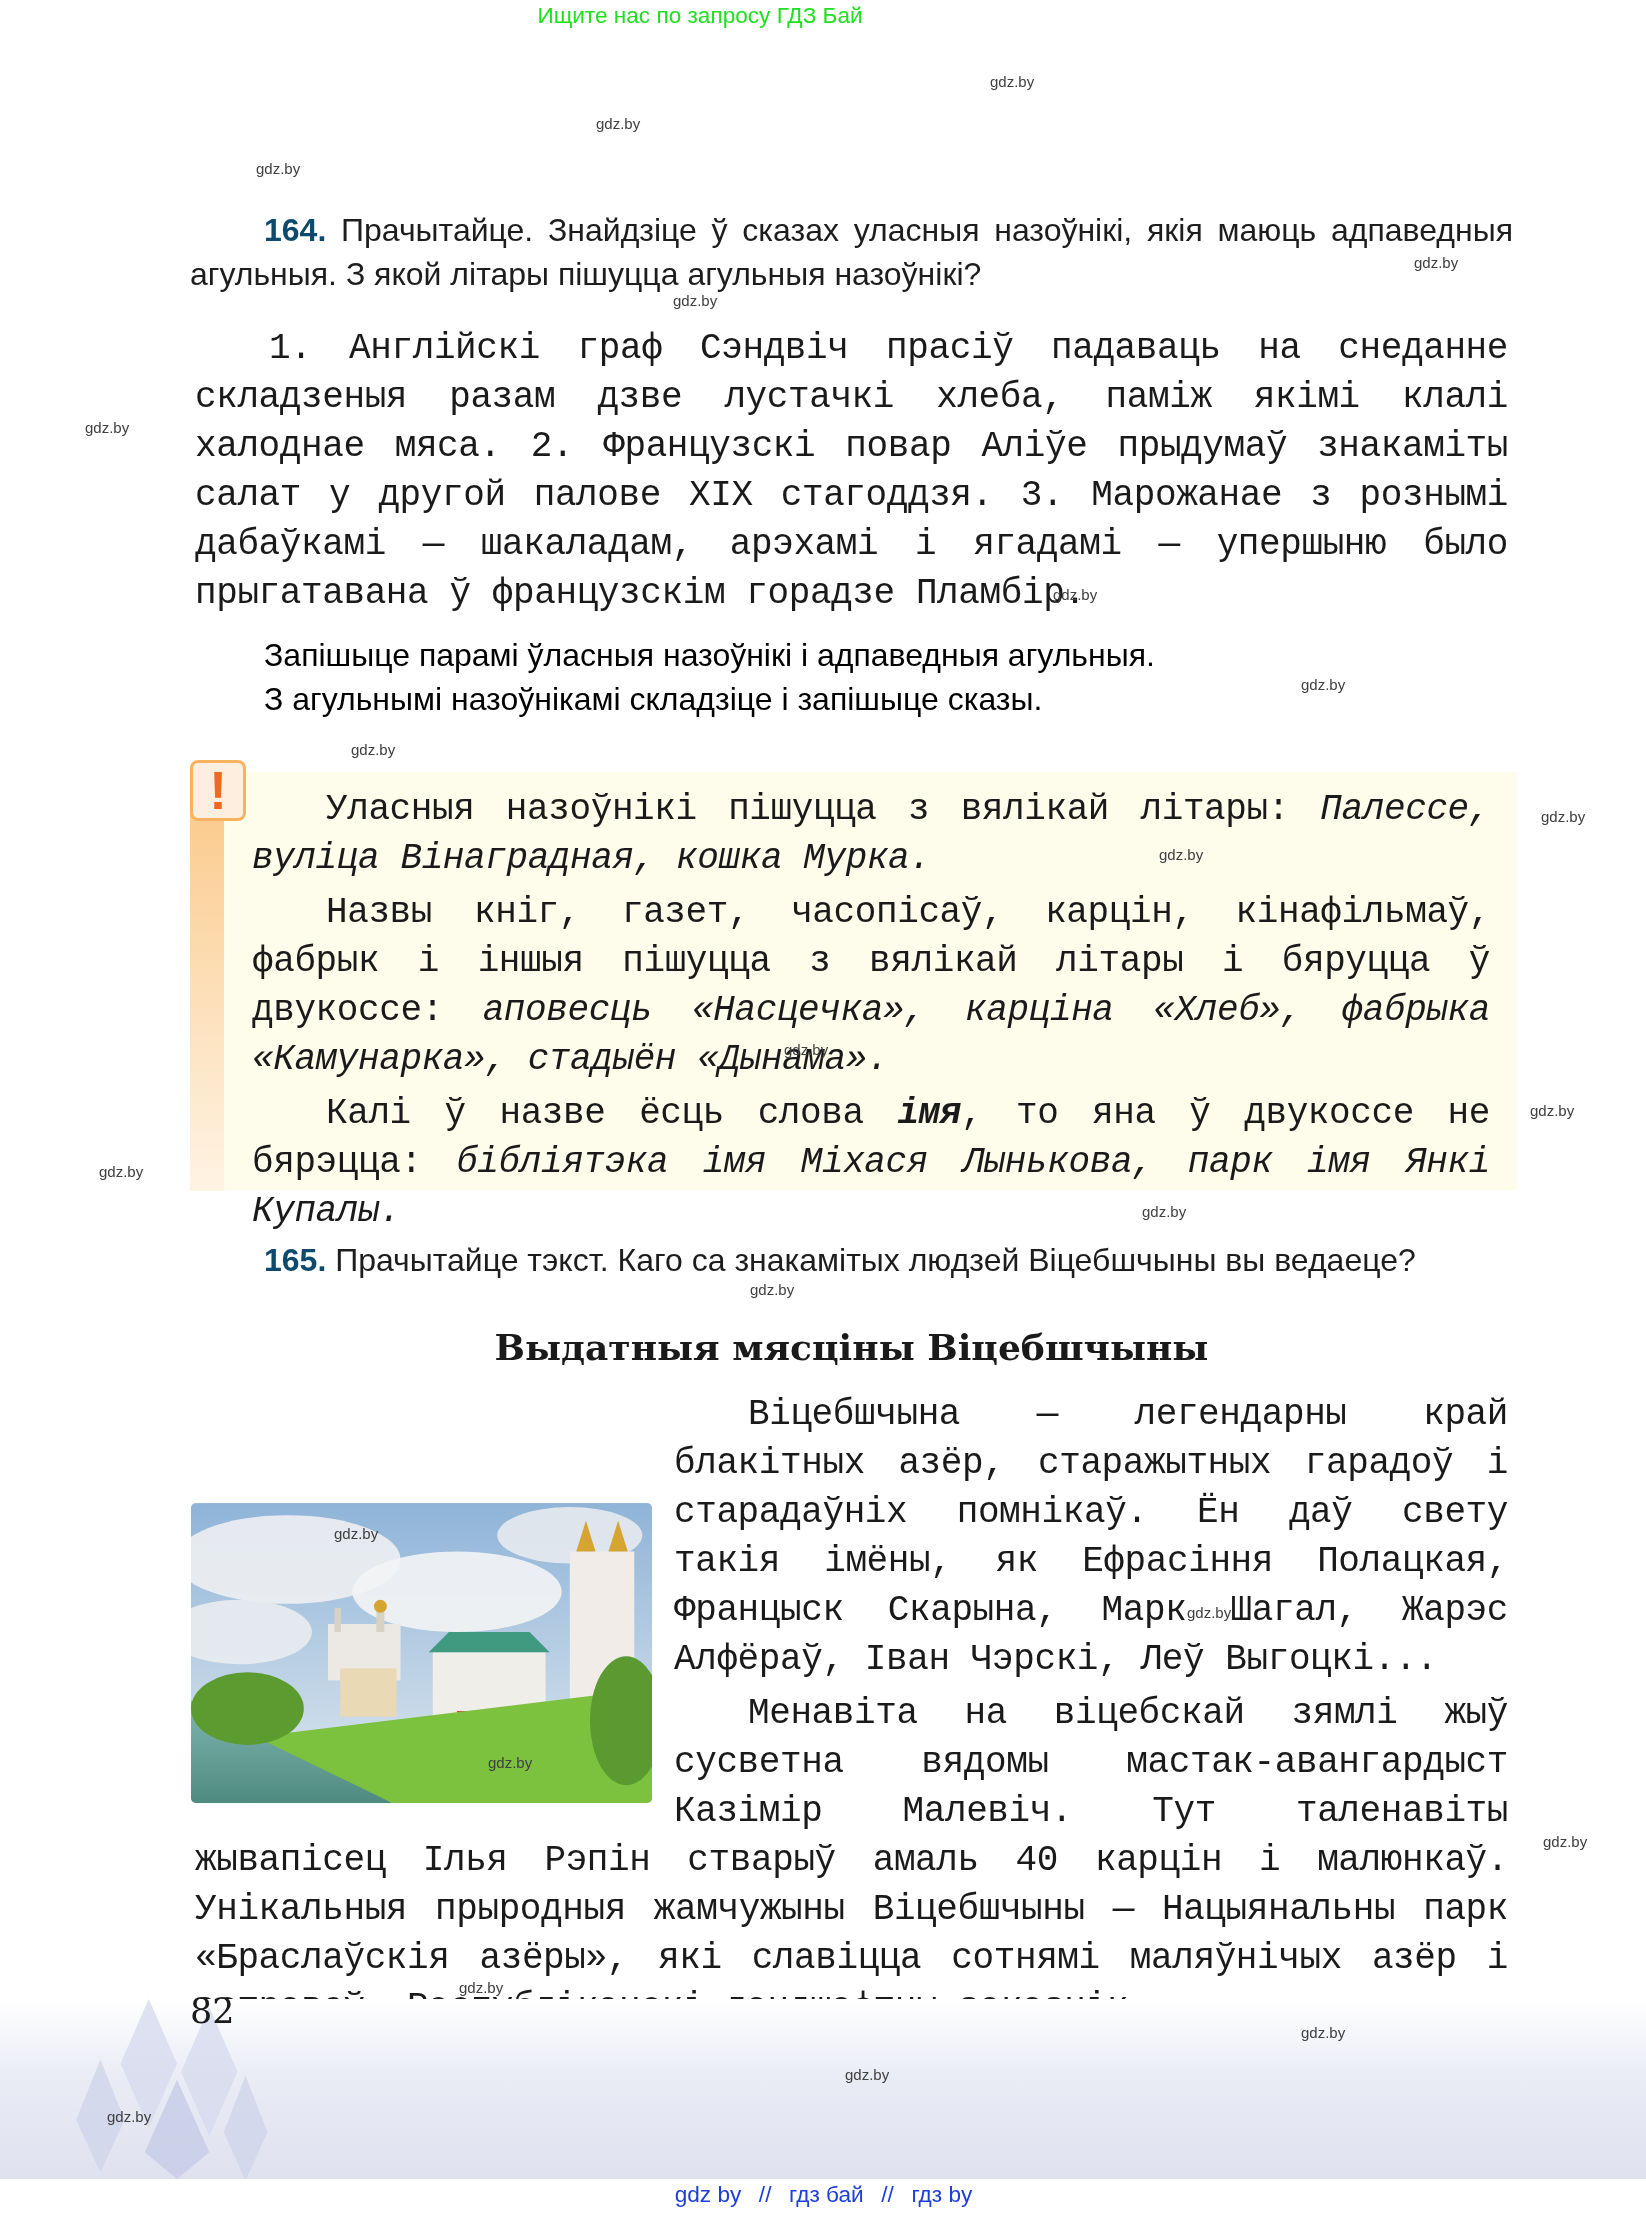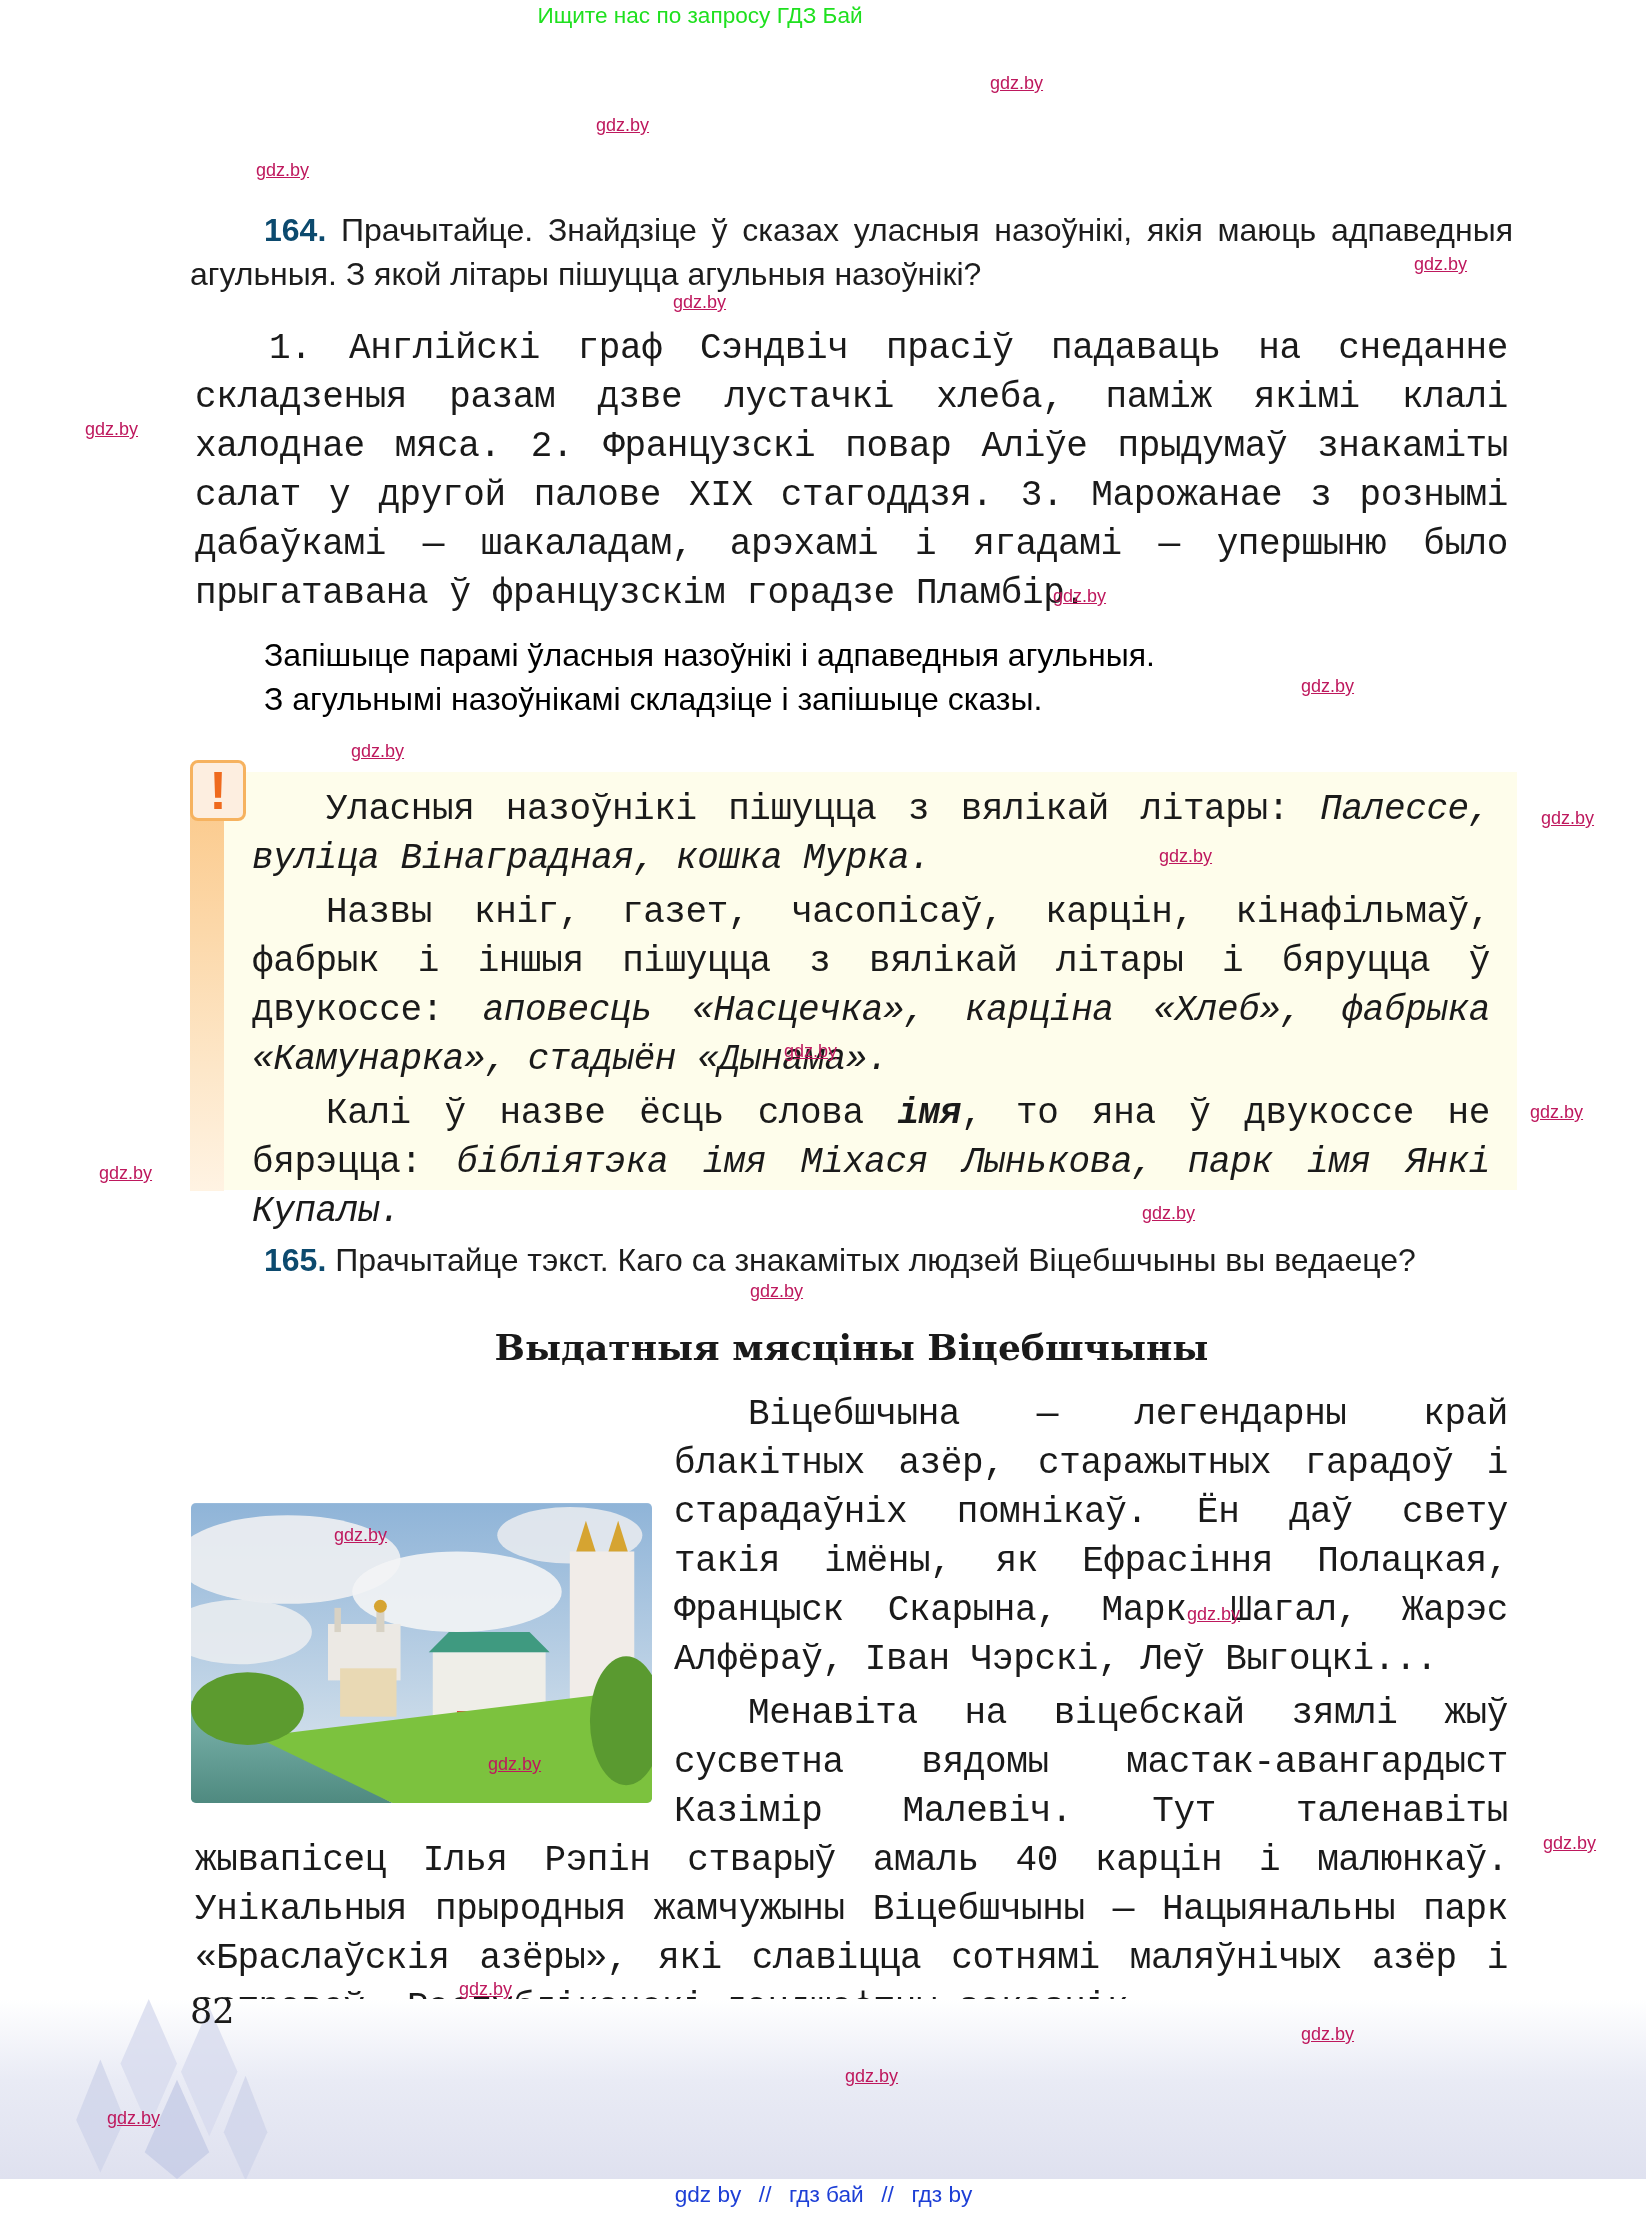--- a/index.html
+++ b/index.html
@@ -7,22 +7,22 @@
     width: 1647px; height: 2216px; position: relative; overflow: hidden;
     background: #ffffff; color: #1a1a1a;
     font-family: "Liberation Serif", "DejaVu Serif", serif;
   }
   .abs { position: absolute; }
   .top-banner {
     top: 3.2px; left: 0; width: 1400px; text-align: center;
     font-family: "Liberation Sans", sans-serif; font-size: 22.6px; color: #1fe01f;
   }
   .wm {
-    font-family: "Liberation Sans", sans-serif; font-size: 18px; color: #be185d;
-    white-space: nowrap; z-index: 5; text-decoration: underline;
+    font-family: "Liberation Sans", sans-serif; font-size: 15px; color: #404040;
+    white-space: nowrap; z-index: 5;
   }
   .task {
     left: 190px; width: 1323px; font-size: 32px; line-height: 44px;
     text-align: justify; text-align-last: auto; color: #1d1d1d;
     font-family: "Liberation Sans", sans-serif;
   }
   .task .num { color: #0c4a6e; font-weight: bold; }
   .task .indent { display: inline-block; width: 74px; }
   .body-text {
     left: 190px; width: 1323px; font-size: 36px; line-height: 49px;

